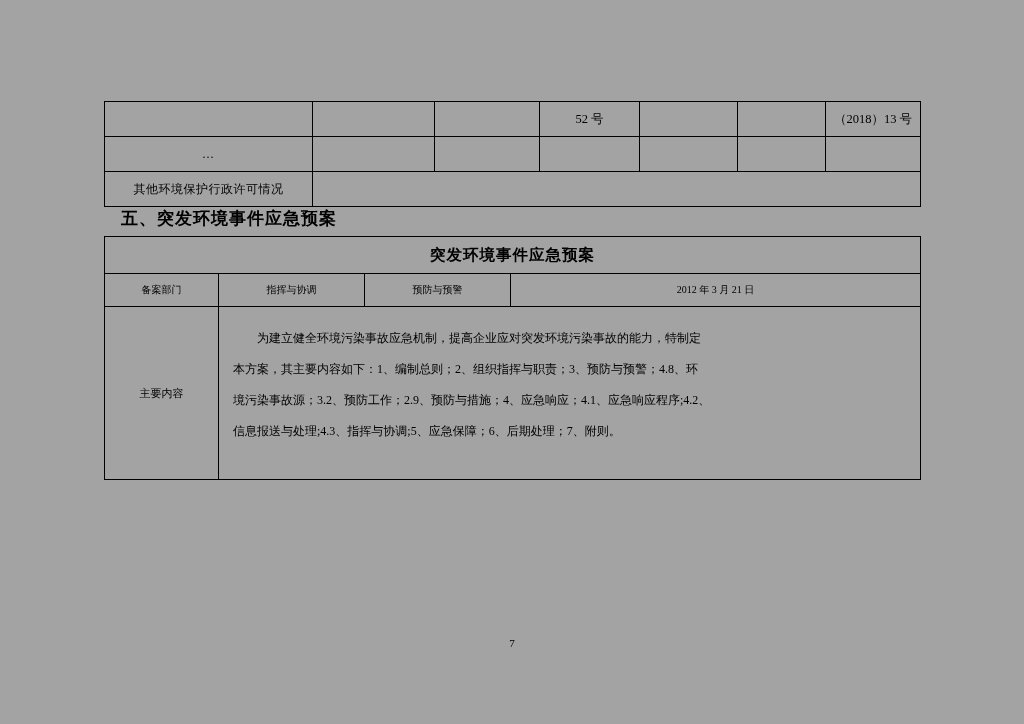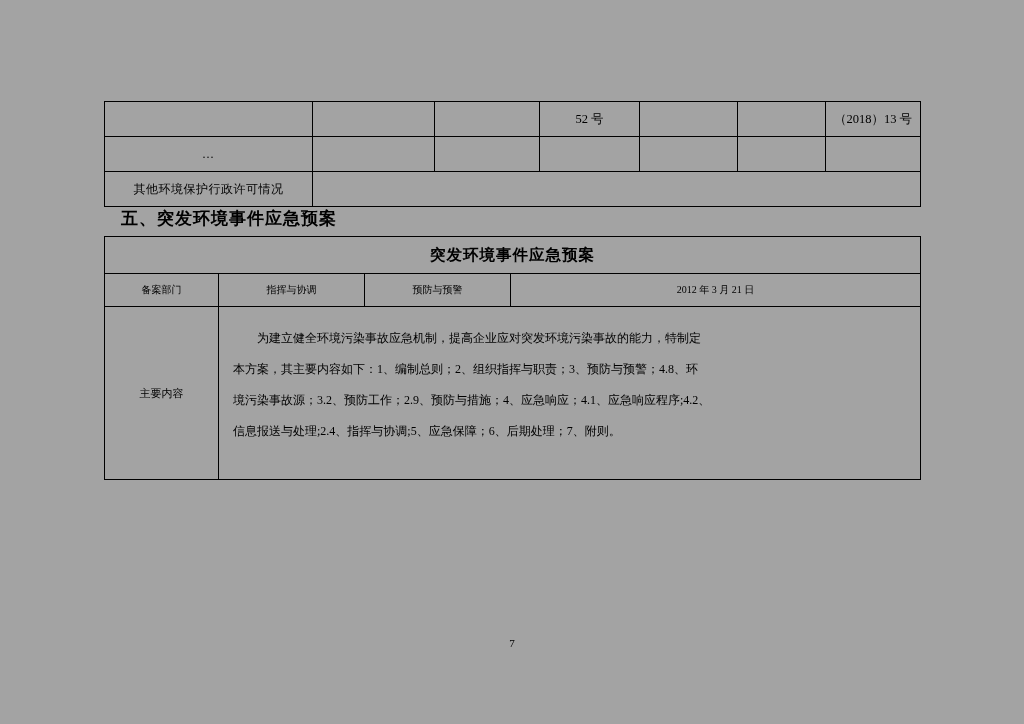--- a/index.html
+++ b/index.html
@@ -185,21 +185,21 @@
         <td>指挥与协调</td>
         <td>预防与预警</td>
         <td>2012 年 3 月 21 日</td>
       </tr>
       <tr class="content-row">
         <td class="side-label">主要内容</td>
         <td class="body-cell" colspan="3">
           <p class="indent">为建立健全环境污染事故应急机制，提高企业应对突发环境污染事故的能力，特制定</p>
           <p>本方案，其主要内容如下：1、编制总则；2、组织指挥与职责；3、预防与预警；4.8、环</p>
           <p>境污染事故源；3.2、预防工作；2.9、预防与措施；4、应急响应；4.1、应急响应程序;4.2、</p>
-          <p>信息报送与处理;2.4、指挥与协调;5、应急保障；6、后期处理；7、附则。</p>
+          <p>信息报送与处理;4.3、指挥与协调;5、应急保障；6、后期处理；7、附则。</p>
         </td>
       </tr>
     </tbody>
   </table>
 
 
   <div class="page-number">7</div>
 
 </div>
 

